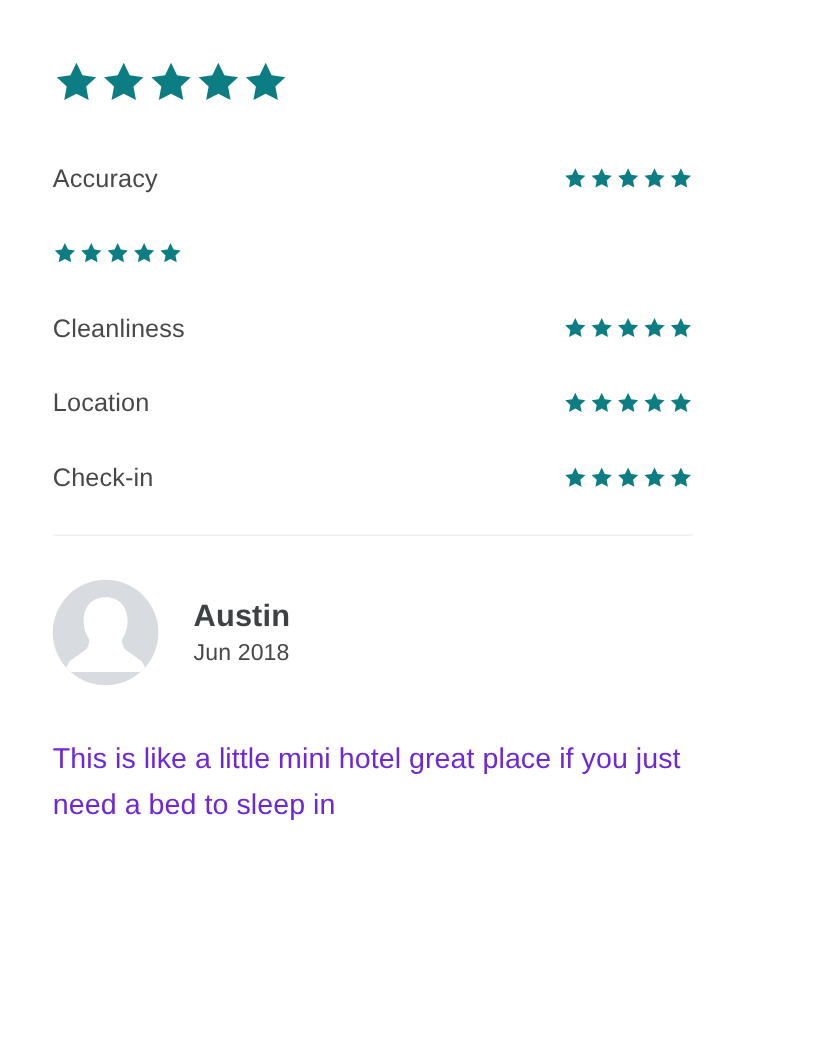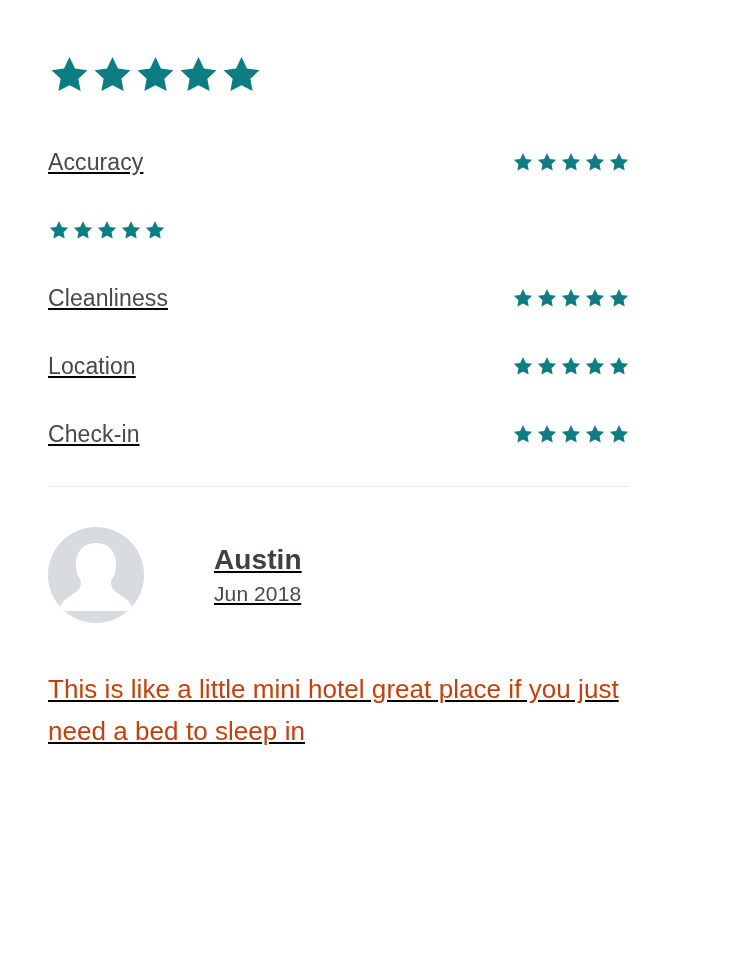--- a/index.html
+++ b/index.html
@@ -14,21 +14,20 @@
     -webkit-font-smoothing: antialiased;
     overflow: hidden;
   }
 
   .page {
     position: relative;
     width: 678px;
     height: 953px;
     box-sizing: border-box;
     padding: 0 48px;
-    text-decoration: underline;
   }
 
   
   .overall-stars {
     padding-top: 48px;
     height: 52px;
     display: flex;
     align-items: center;
     gap: 0px;
   }
@@ -71,21 +70,20 @@
     height: 1px;
     background: #ebebeb;
     margin-top: 18px;
   }
 
   
   .reviewer {
     margin-top: 40px;
     display: flex;
     align-items: center;
-    gap: 38px;
   }
   .avatar {
     width: 96px;
     height: 96px;
     border-radius: 50%;
     background: #d8dce0;
     overflow: hidden;
     flex: 0 0 auto;
     position: relative;
   }
@@ -109,21 +107,21 @@
     line-height: 1.3;
     margin-top: 3px;
     letter-spacing: 0.1px;
   }
 
   
   .review-text {
     margin-top: 45px;
     font-size: 26px;
     line-height: 1.62;
-    color: #c2410c;
+    color: #6d28d9;
     max-width: 656px;
     letter-spacing: 0.05px;
   }
 
   
   .report-row {
     margin-top: 42px;
     display: flex;
     justify-content: flex-end;
   }

